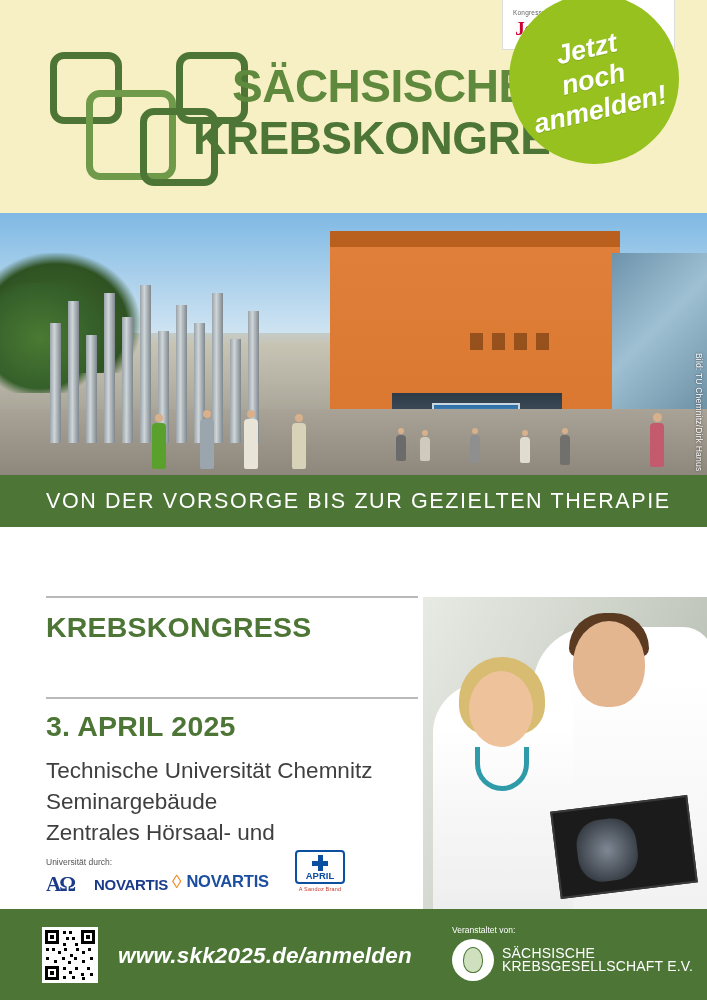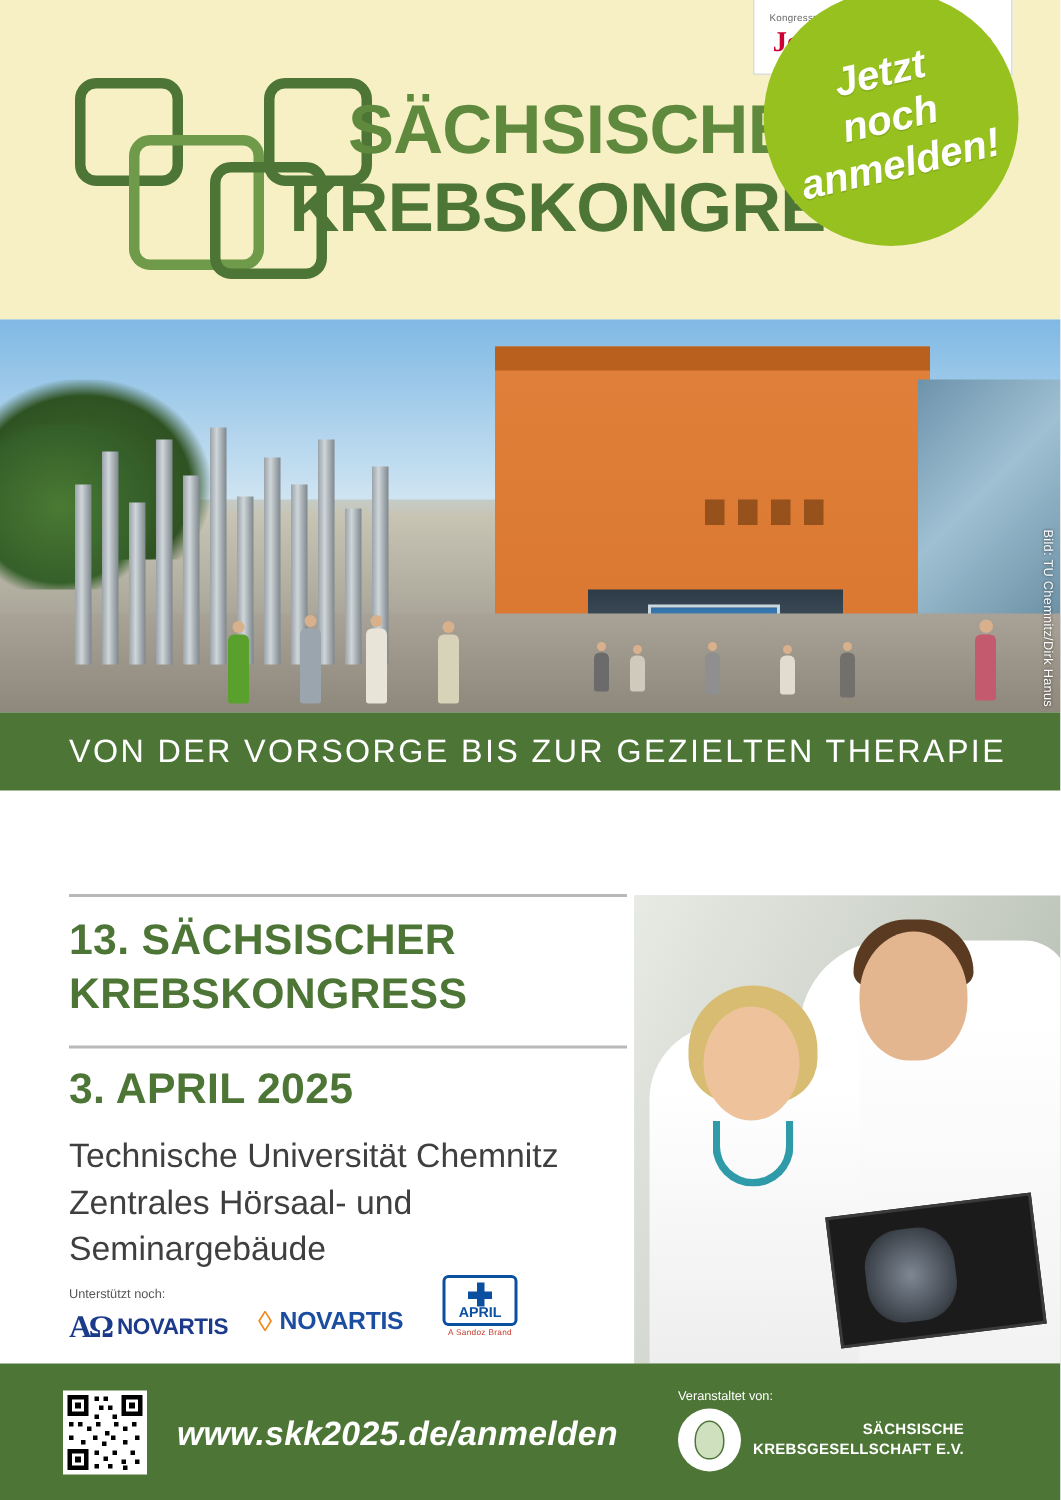--- a/index.html
+++ b/index.html
@@ -229,21 +229,21 @@
     border-radius: 40%;
   }
 
   
   .sponsor-label {
     position:absolute; left:46px; top:857px;
     font-size:8.5px; color:#555;
   }
   .apogepha {
     position:absolute; left:46px; top:872px;
-    display:flex; align-items:center; gap:4px;
+    display:flex; align-items:center; gap:20px;
   }
   .apo-mark {
     font-family:"Liberation Serif", serif;
     font-size: 21px; color:#1b3b8a; font-weight:bold;
     letter-spacing:-2px;
   }
   .apo-text { font-size:15px; font-weight:bold; color:#1b3b8a; letter-spacing:-.3px; }
 
   .novartis {
     position:absolute; left:172px; top:872px;
@@ -301,21 +301,21 @@
   }
   .org-circle {
     width:42px; height:42px; border-radius:50%; background:#ffffff;
     position:relative; overflow:hidden; flex:0 0 auto;
   }
   .org-face {
     position:absolute; left:11px; top:8px; width:20px; height:26px;
     border-radius:50% 50% 45% 45%; background:#cfe0bf;
     border:1.5px solid #4d7636;
   }
-  .org-text { color:#ffffff; font-size:10px; font-weight:bold; line-height:13.5px; letter-spacing:.2px;text-align:right;}
+  .org-text { color:#ffffff; font-size:14px; font-weight:normal; line-height:13.5px; letter-spacing:.2px;}
 </style>
 </head>
 <body>
 
 <div class="poster">
 
   <div class="top-band">
 
     <div class="partner-box">
       <div class="partner-label">Kongresspartner:</div>
@@ -418,44 +418,43 @@
     </div>
   </div>
 
   <div class="green-bar">
     <span>VON DER VORSORGE BIS ZUR GEZIELTEN THERAPIE</span>
   </div>
 
   <div class="rule r1"></div>
 
   <div class="h-title">
-    <div>13. SÄCHSISCHER</div>
     <div>KREBSKONGRESS</div>
   </div>
   <div class="rule r2"></div>
   <div class="date">3. APRIL 2025</div>
   <div class="venue">
     <div>Technische Universität Chemnitz</div>
+    <div>Seminargebäude</div>
     <div>Zentrales Hörsaal- und</div>
-    <div>Seminargebäude</div>
   </div>
 
   <div class="doctors">
     <div class="doc-bg"></div>
     <div class="doc-man"></div>
     <div class="doc-man-hair"></div>
     <div class="doc-man-head"></div>
     <div class="doc-woman"></div>
     <div class="doc-woman-hair"></div>
     <div class="doc-woman-head"></div>
     <div class="stetho"></div>
     <div class="xray"></div>
   </div>
 
-  <div class="sponsor-label">Unterstützt noch:</div>
+  <div class="sponsor-label">Universität durch:</div>
 
   <div class="apogepha">
     <span class="apo-mark">ΑΩ</span>
     <span class="apo-text">NOVARTIS</span>
   </div>
 
   <div class="novartis">
     <span class="nov-mark">◊</span>
     <span class="nov-text">NOVARTIS</span>
   </div>

